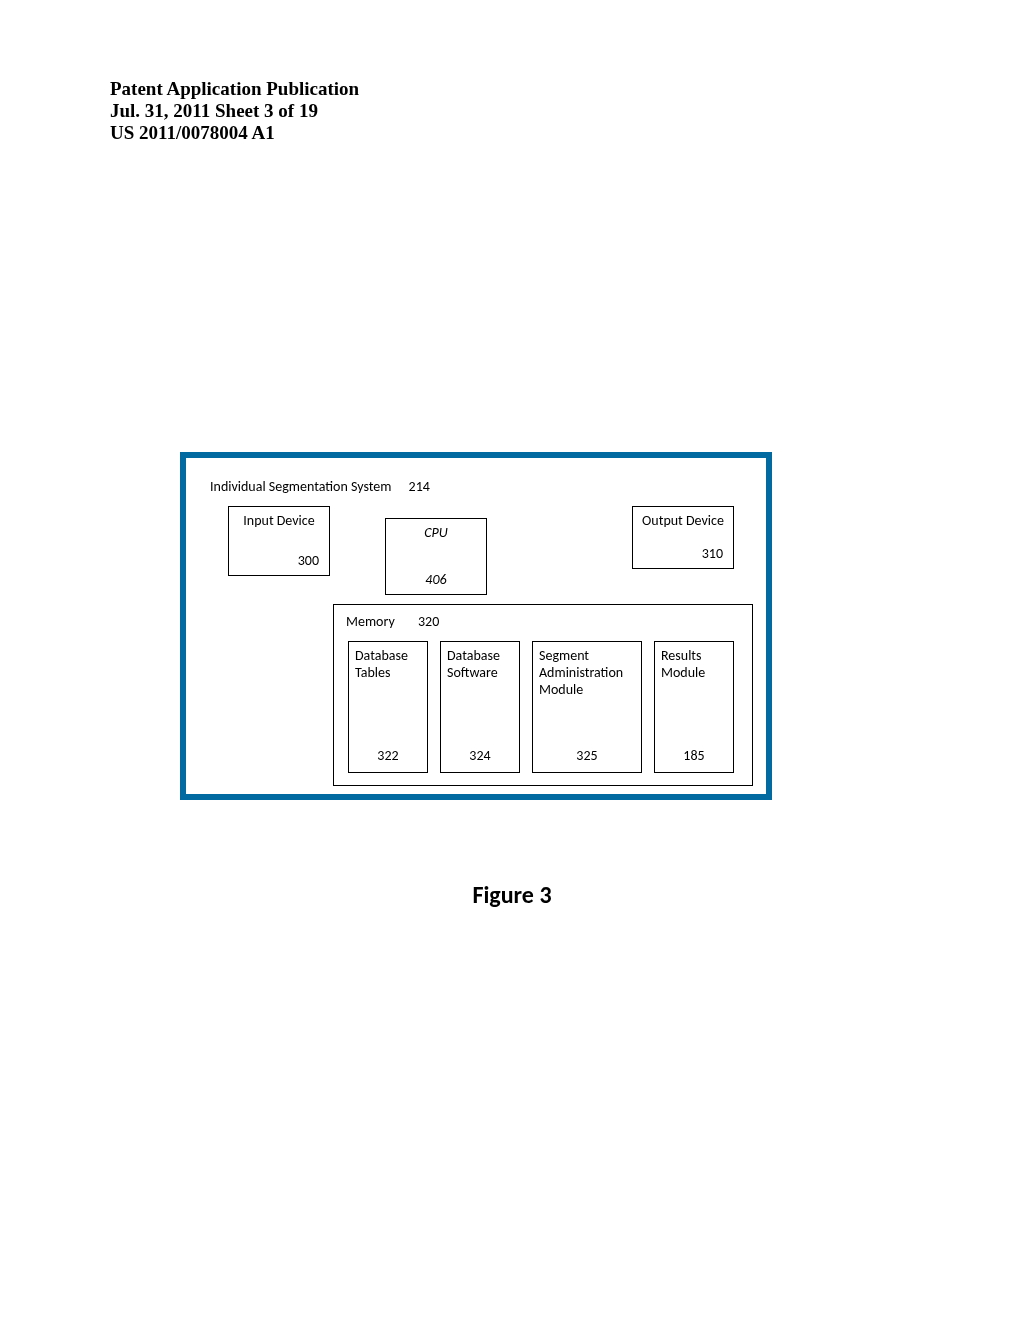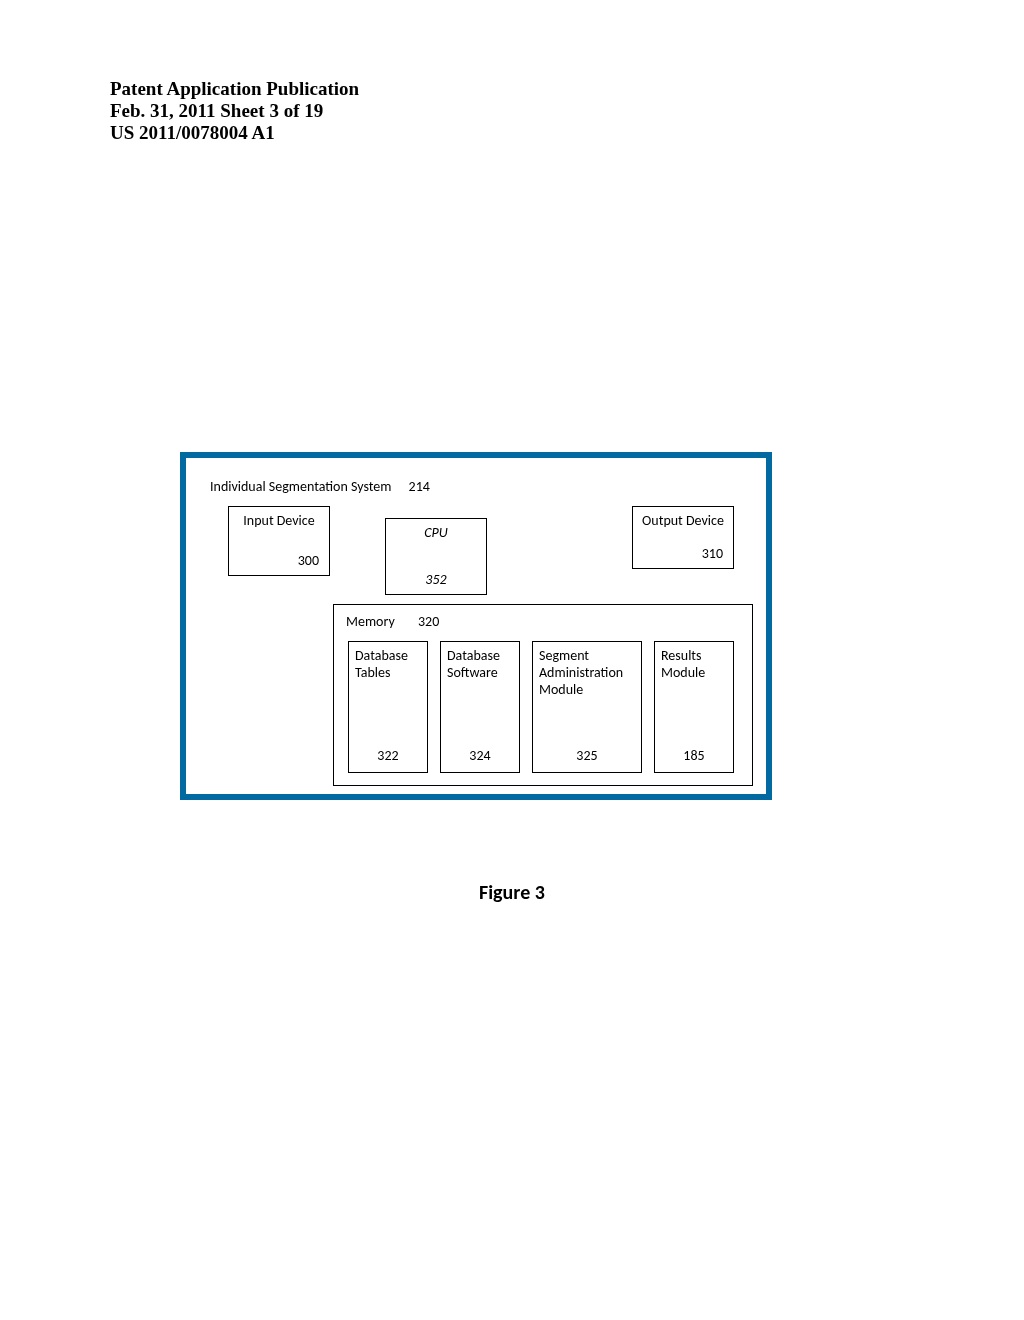--- a/index.html
+++ b/index.html
@@ -119,49 +119,49 @@
   .m1 { left: 14px;  width: 80px; }
   .m2 { left: 106px; width: 80px; }
   .m3 { left: 198px; width: 110px; }
   .m4 { left: 320px; width: 80px; }
 
   .caption {
     position: absolute;
     top: 880px; left: 0; right: 0;
     text-align: center;
     font-family: Calibri, Arial, sans-serif;
-    font-size: 20px;
+    font-size: 24px;
     font-weight: bold;
   }
 </style>
 </head>
 <body>
 
 <div class="page">
 
   <div class="header">
     <span class="left">Patent Application Publication</span>
-    <span class="mid">Feb. 31, 2011  Sheet 3 of 19</span>
+    <span class="mid">Jul. 31, 2011  Sheet 3 of 19</span>
     <span class="right">US 2011/0078004 A1</span>
   </div>
 
   <div class="system">
     <div class="title-row">
       <span>Individual Segmentation System</span>
       <span class="num">214</span>
     </div>
 
     <div class="box input-box">
       <div class="label">Input Device</div>
       <div class="num-br">300</div>
     </div>
 
     <div class="box cpu-box">
       <div class="label">CPU</div>
-      <div class="num-bc">352</div>
+      <div class="num-bc">406</div>
     </div>
 
     <div class="box output-box">
       <div class="label">Output Device</div>
       <div class="num-br">310</div>
     </div>
 
     <div class="memory">
       <div class="mem-title">
         <span>Memory</span>

